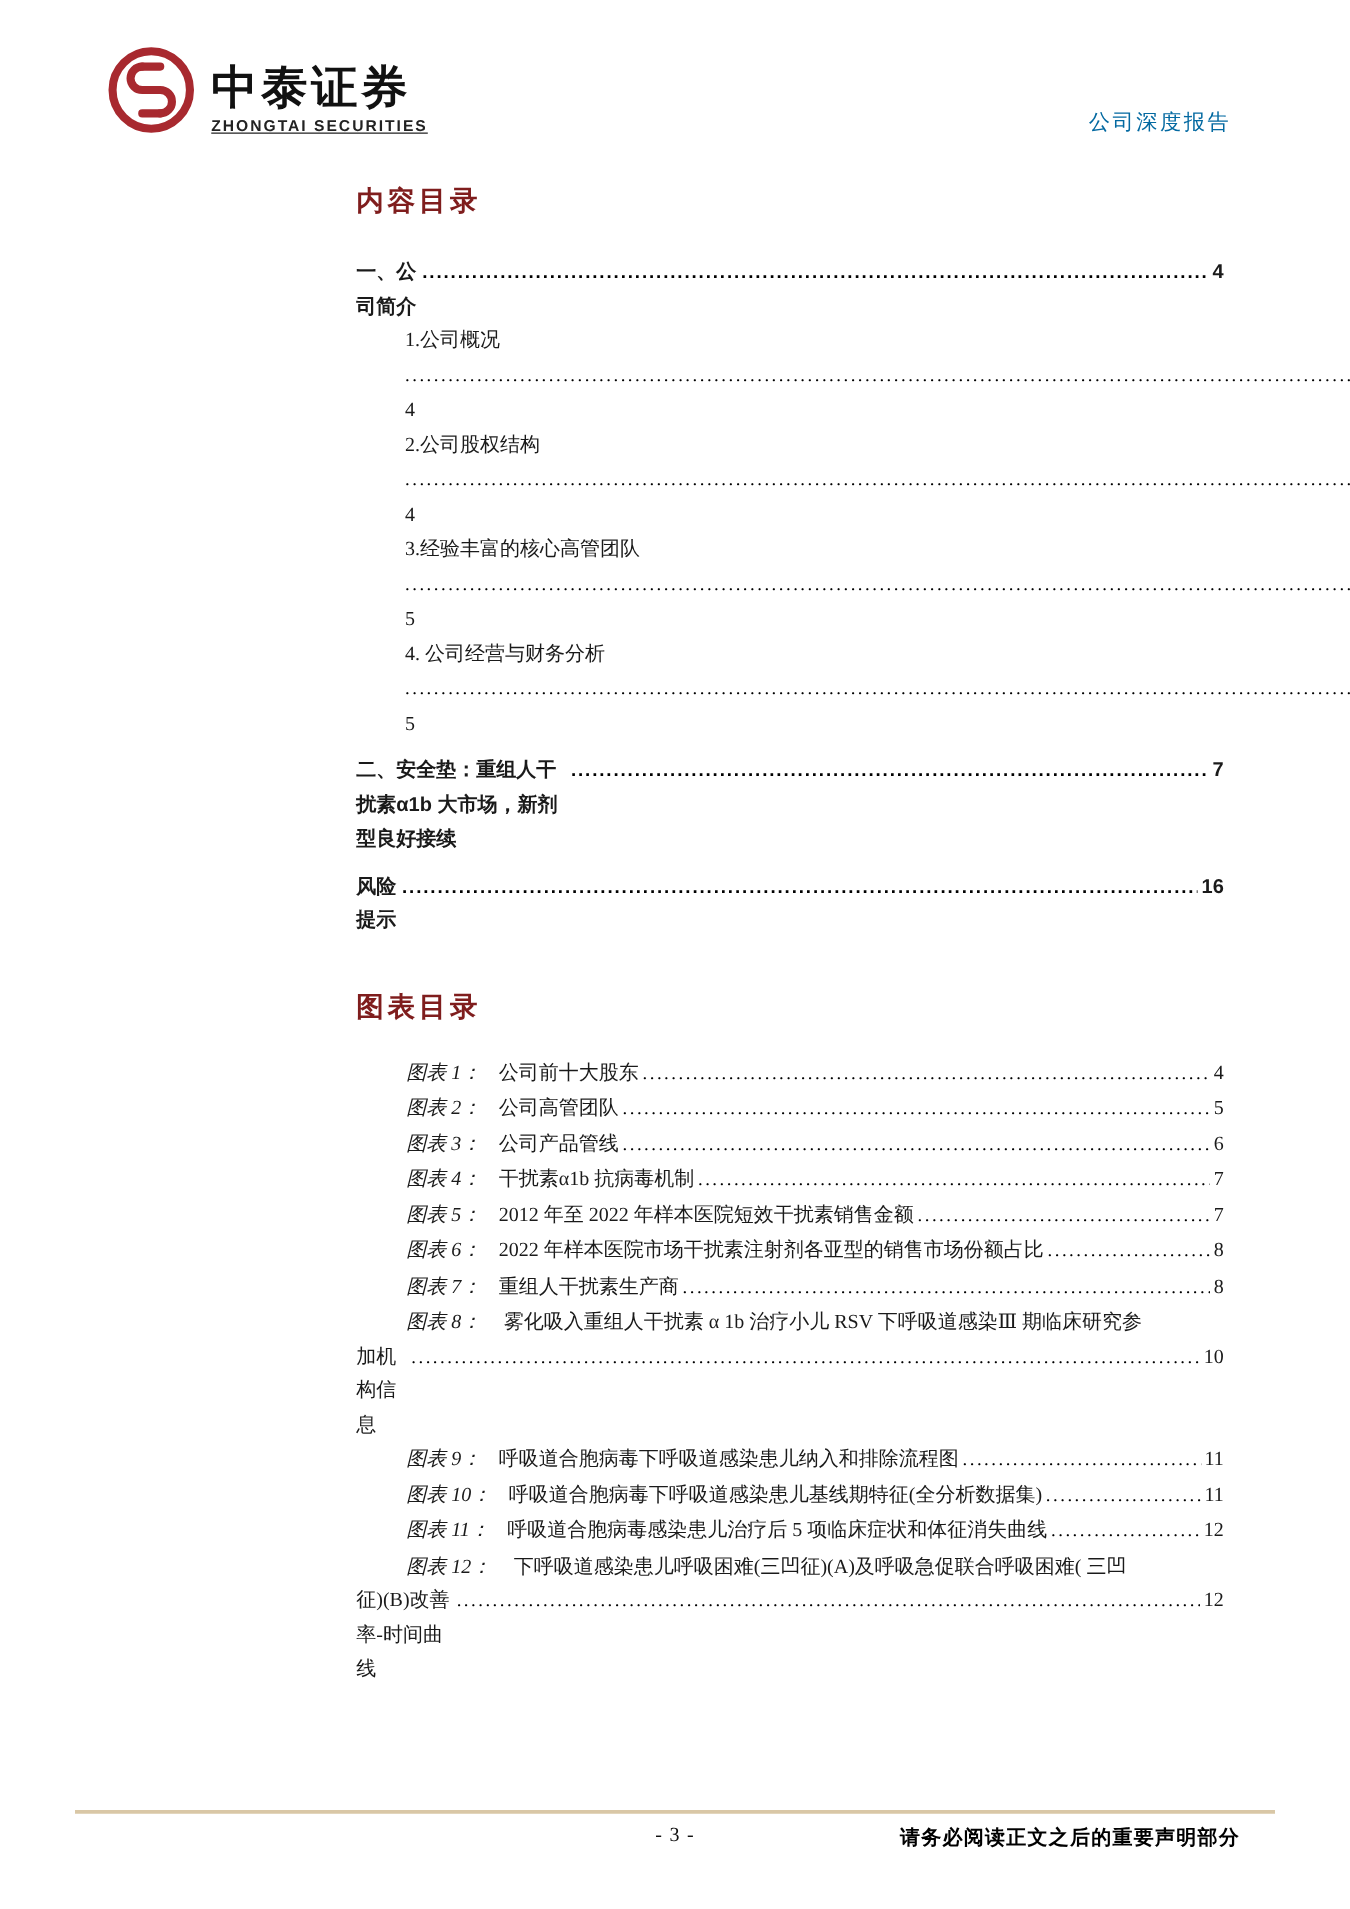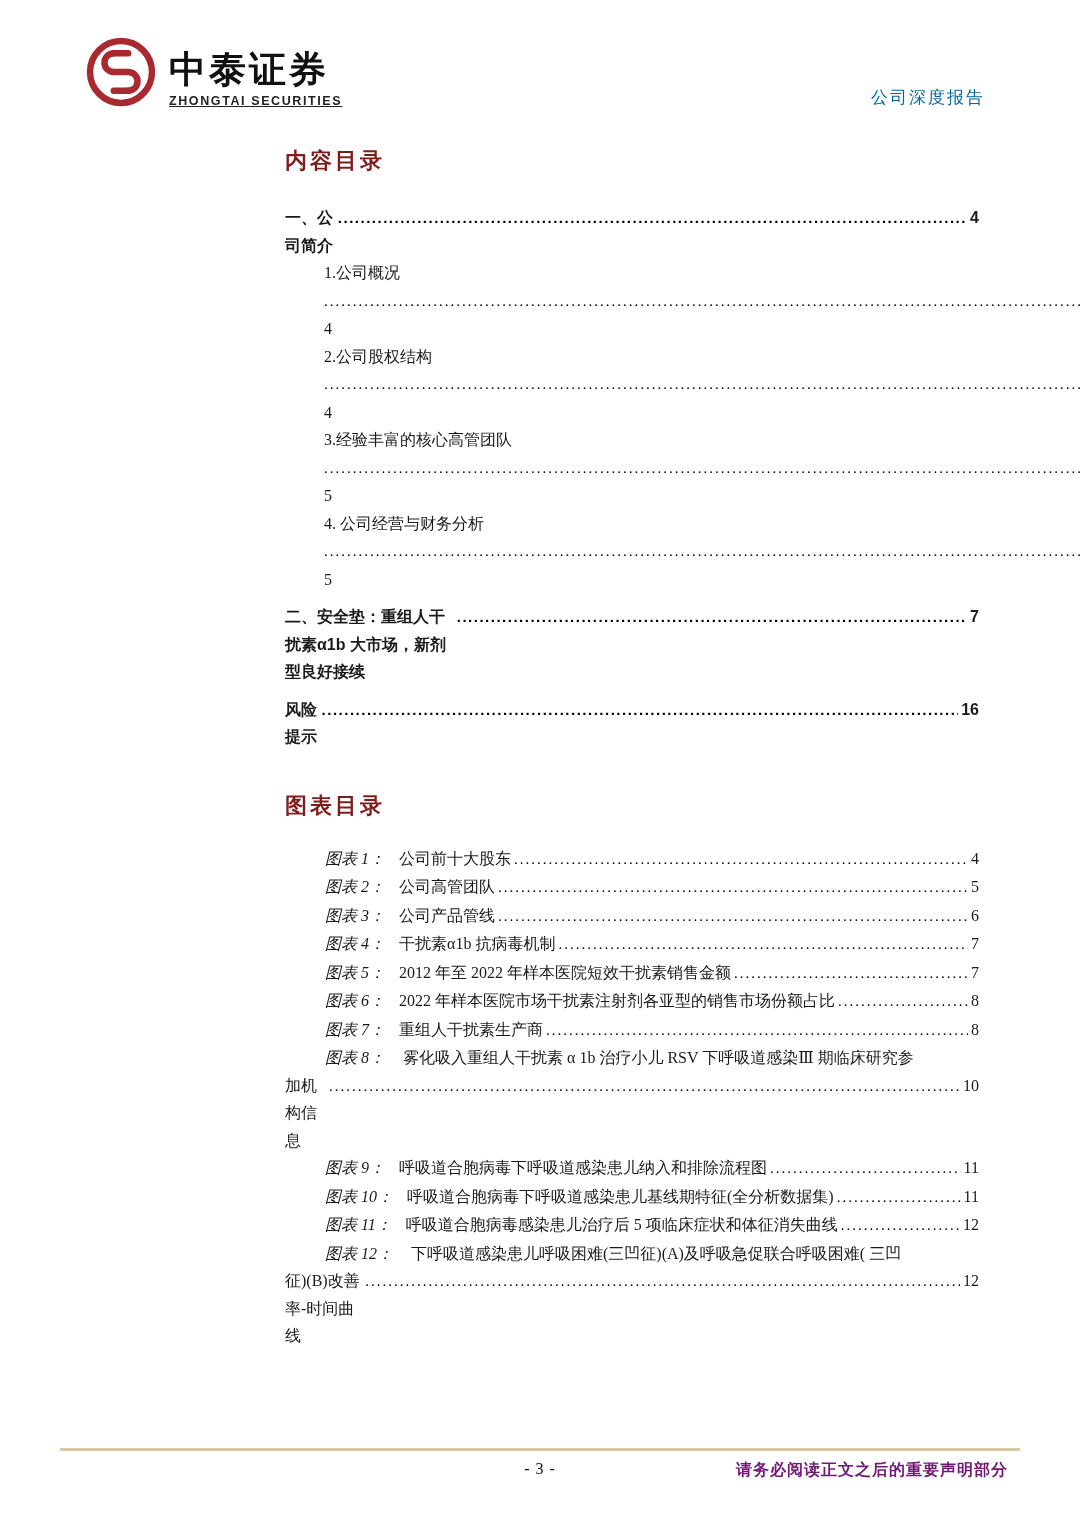--- a/index.html
+++ b/index.html
@@ -65,22 +65,22 @@
   .fig-wrap .dots { flex: 1 1 auto; overflow: hidden; white-space: nowrap; margin: 0 3px; }
   .fig-wrap .dots::after {
     content: "......................................................................................................................................................................................................................";
     letter-spacing: 2px; font-size: 15px; color: #000;
   }
 
   
   .footer-rule { position: absolute; left: 60px; right: 60px; top: 1448px; height: 3px; }
   .footer-page { position: absolute; left: 0; width: 1080px; top: 1460px; text-align: center; font-size: 16px; letter-spacing: 1px; color: #111; }
   .footer-notice {
-    position: absolute; right: 72px; top: 1460px;
-    font-size: 16px; font-weight: 700; letter-spacing: 1px; color: #701a75;
+    position: absolute; right: 88px; top: 1460px;
+    font-size: 16px; font-weight: 700; letter-spacing: 1px; color: #000000;
   }
 </style>
 </head>
 <body>
 
 <div class="header">
   <span class="logo-mark">
     <svg viewBox="0 0 100 100" width="72" height="72">
       <circle cx="50" cy="50" r="43" fill="none" stroke="#A8292F" stroke-width="9"></circle>
       <path d="M40 24

